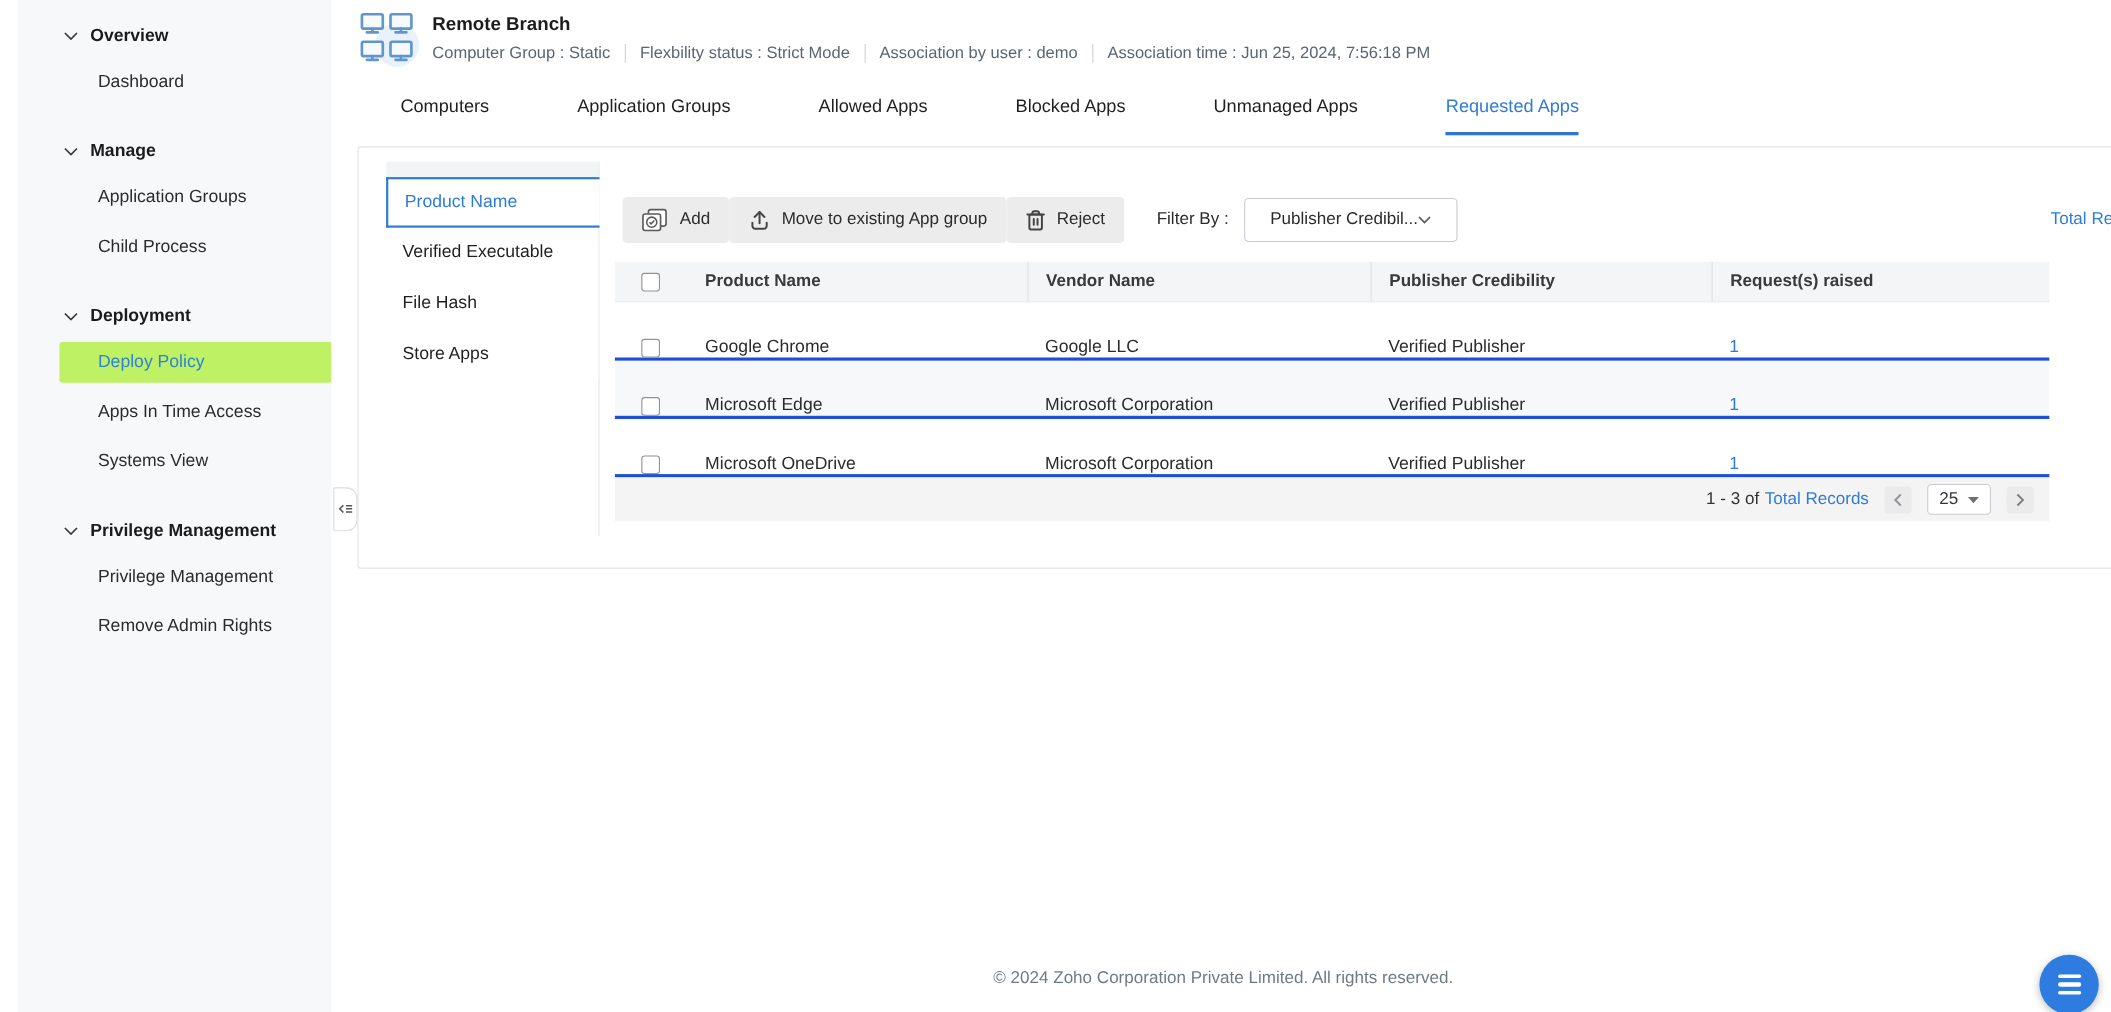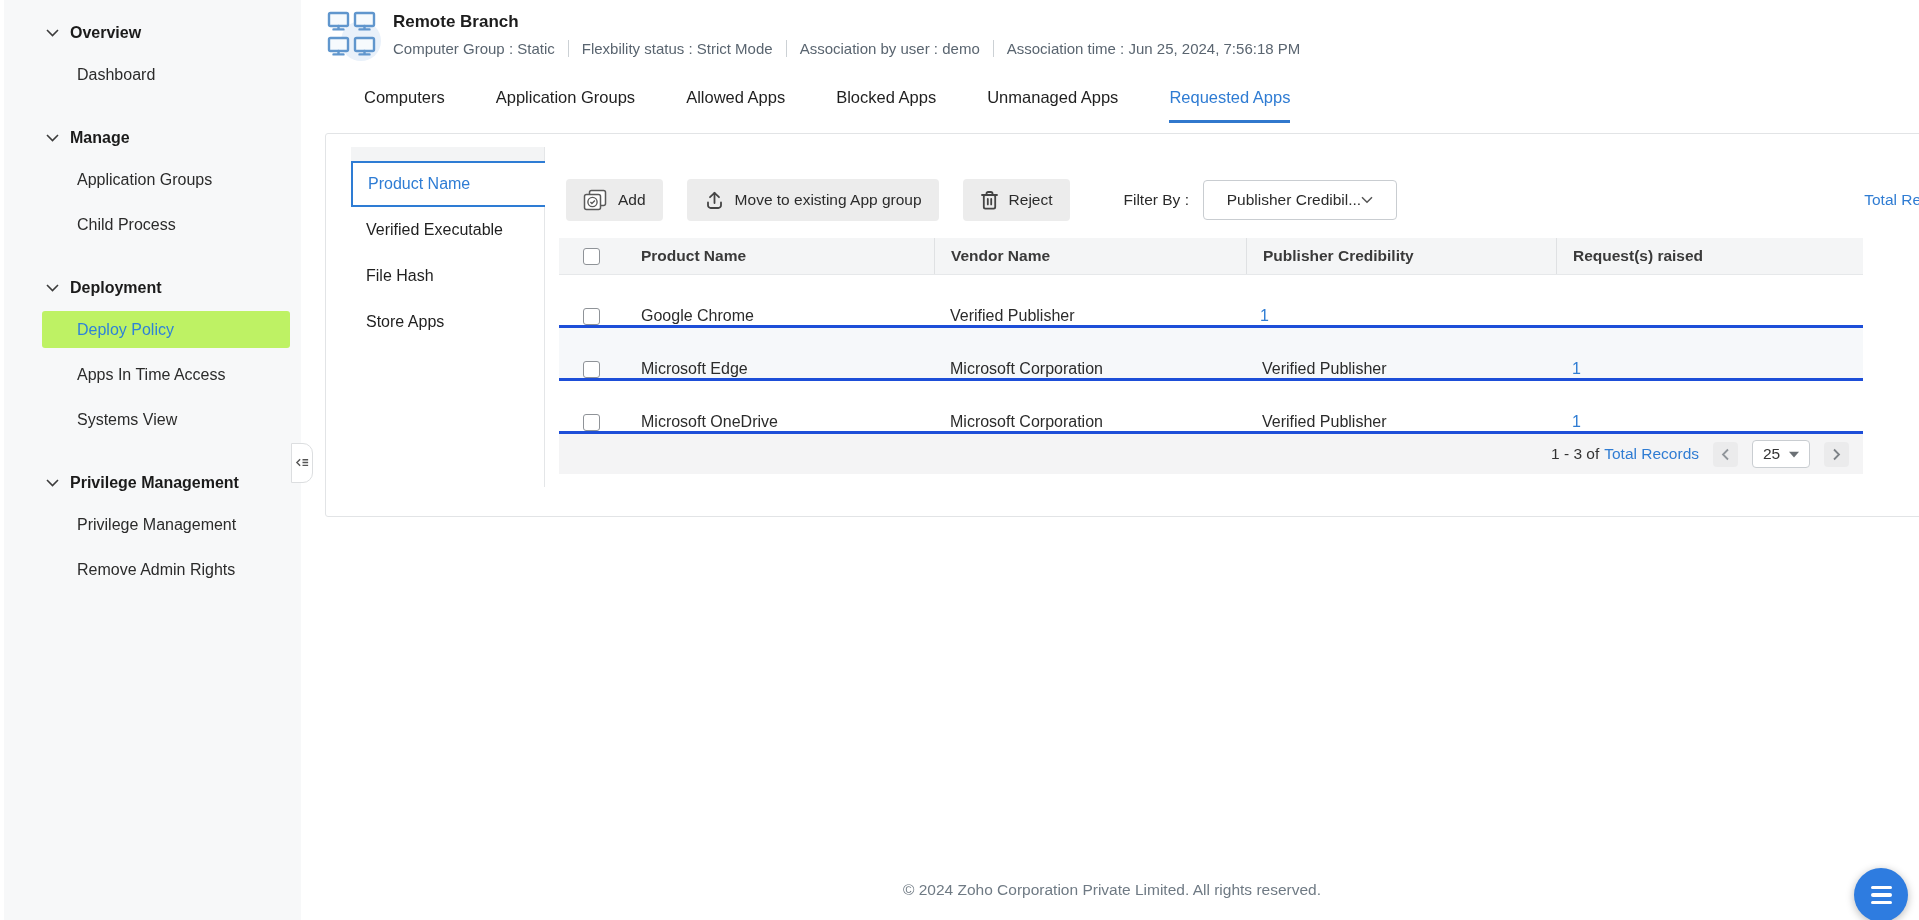--- a/index.html
+++ b/index.html
@@ -1,21 +1,21 @@
 <!DOCTYPE html>
 <html><head>
 <meta charset="utf-8">
 <style>
   * { margin:0; padding:0; box-sizing:border-box; }
   html,body { background:#fff; }
   .screen{ position:relative; width:1919px; height:920px; overflow:hidden;
            font-family:"Liberation Sans", sans-serif; background:#fff; color:#222; }
 
   
-  .sidebar{ position:absolute; left:4px; top:0; width:301px; height:920px;
+  .sidebar{ position:absolute; left:16px; top:0; width:301px; height:920px;
             background:#f7f8f9; border-right:1px solid #ededee; padding-top:14px;padding-left:26px; }
   .sb-section{ margin-bottom:22px; }
   .sb-header{ display:flex; align-items:center; gap:11px; padding-left:16px; height:38px;
               font-size:16px; font-weight:700; color:#1b1b1b; cursor:pointer; }
   .sb-header svg{ flex:0 0 auto; }
   .sb-item{ height:45px; line-height:45px; padding-left:47px; font-size:16px; color:#2b2b2b; cursor:pointer; }
   .sb-item.active{ background:#bef264; color:#2e82d8; border-radius:3px;
                    margin:4px 14px 4px 12px; padding-left:35px; height:37px; line-height:37px; }
   .collapse-handle{ position:absolute; left:287px; top:443px; width:22px; height:40px;
                     background:#fff; border:1px solid #dcdee0; border-radius:0 10px 10px 0;
@@ -24,40 +24,40 @@
   
   .main{ position:absolute; left:301px; top:0; width:1618px; height:920px; background:#fff; }
 
   .monitors{ position:absolute; left:24px; top:6px; width:56px; height:56px; }
   .page-title{ position:absolute; left:92px; top:12px; font-size:17px; font-weight:700; color:#1d1d1d; }
   .page-meta{ position:absolute; left:92px; top:40px; display:flex; align-items:center; font-size:15px; color:#5a6570; }
   .page-meta .meta-item{ padding:0 13px; }
   .page-meta .meta-item:first-child{ padding-left:0; }
   .page-meta .meta-item + .meta-item{ border-left:1px solid #ccd1d5; }
 
-  .tabs{ position:absolute; left:63px; top:88px; display:flex; gap:51px; font-size:16.5px; color:#1f1f1f; }
+  .tabs{ position:absolute; left:63px; top:88px; display:flex; gap:80px; font-size:16.5px; color:#1f1f1f; }
   .tab{ padding-bottom:13px; cursor:pointer; border-bottom:3px solid transparent; }
   .tab.active{ color:#2f7cd3; border-bottom-color:#3178cd; }
 
   .card{ position:absolute; left:24px; top:133px; width:1783px; height:384px;
          background:#fff; border:1px solid #e2e4e6; border-radius:3px; }
 
   
   .subnav{ position:absolute; left:25px; top:13px; width:194px; height:340px; border-right:1px solid #e4e6e8; }
   .subnav-strip{ height:14px; background:#f3f4f5; }
   .sn-item{ height:46px; display:flex; align-items:center; padding-left:15px;
             font-size:16px; color:#1f1f1f; cursor:pointer; background:#fff; }
   .sn-item.active{ color:#2e7cd4; border:2px solid #2e7cd4; border-right:none;
                    margin-right:-1px; position:relative; z-index:2; }
 
   
   .toolbar{ position:absolute; left:240px; top:45px; right:16px; height:42px; display:flex; align-items:center; }
   .tbtn{ height:42px; display:inline-flex; align-items:center; gap:10px; padding:0 17px;
          background:#ececec; border:none; border-radius:4px; font-size:15.5px; color:#2b2b2b;
-         margin-right:24px; cursor:pointer; font-family:inherit; }
+         margin-right:0; cursor:pointer; font-family:inherit; }
   .filter-label{ margin-left:30px; font-size:15.5px; color:#2b2b2b; }
   .filter-box{ height:40px; width:194px; border:1px solid #c9cdd1; border-radius:4px; background:#fff;
                display:flex; align-items:center; justify-content:center; padding:0 12px;
                font-size:15.5px; color:#2b2b2b; margin-left:14px; cursor:pointer; }
   .tb-right{ margin-left:auto; display:flex; align-items:center; gap:19px; }
   .total-link{ color:#2f7cd3; font-size:15.5px; cursor:pointer; }
   .total-sep{ color:#3c3c3c; font-size:15.5px; margin-left:-13px; }
   .icon-btn{ background:none; border:none; cursor:pointer; display:flex; align-items:center; padding:0; }
 
   
@@ -268,20 +268,21 @@
           <div class="col-vendor">Vendor Name</div>
           <div class="col-cred">Publisher Credibility</div>
           <div class="col-req">Request(s) raised</div>
         </div>
 
         <div class="trow">
           <div class="col-check">
               <span class="checkbox"></span>
             </div>
           <div class="col-product">Google Chrome</div>
+          <div class="col-vendor">Google LLC</div>
           <div class="col-cred">Verified Publisher</div>
           <div class="col-req">
               <span class="req-link">1</span>
             </div>
         </div>
 
         <div class="trow alt">
           <div class="col-check">
               <span class="checkbox"></span>
             </div>

